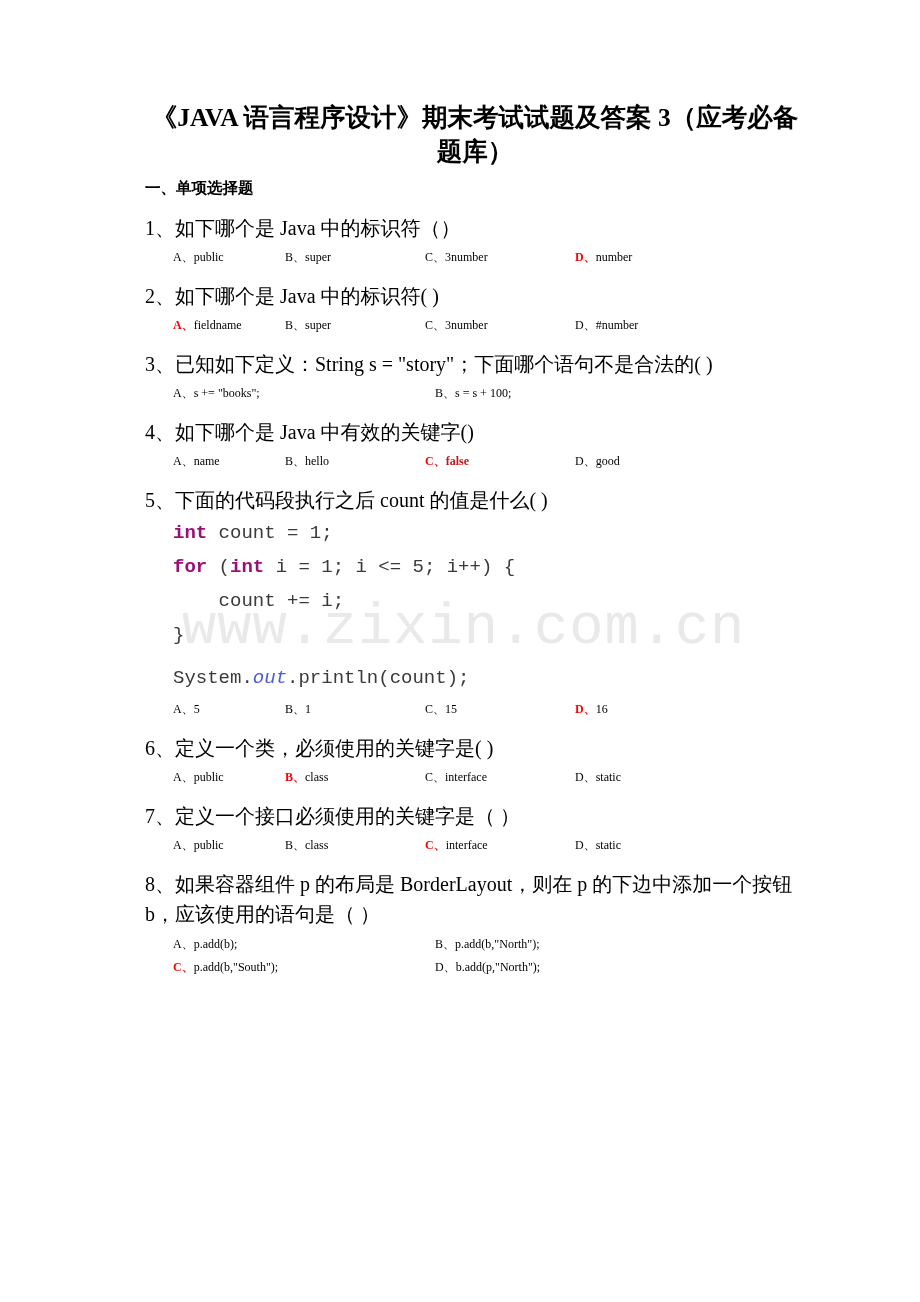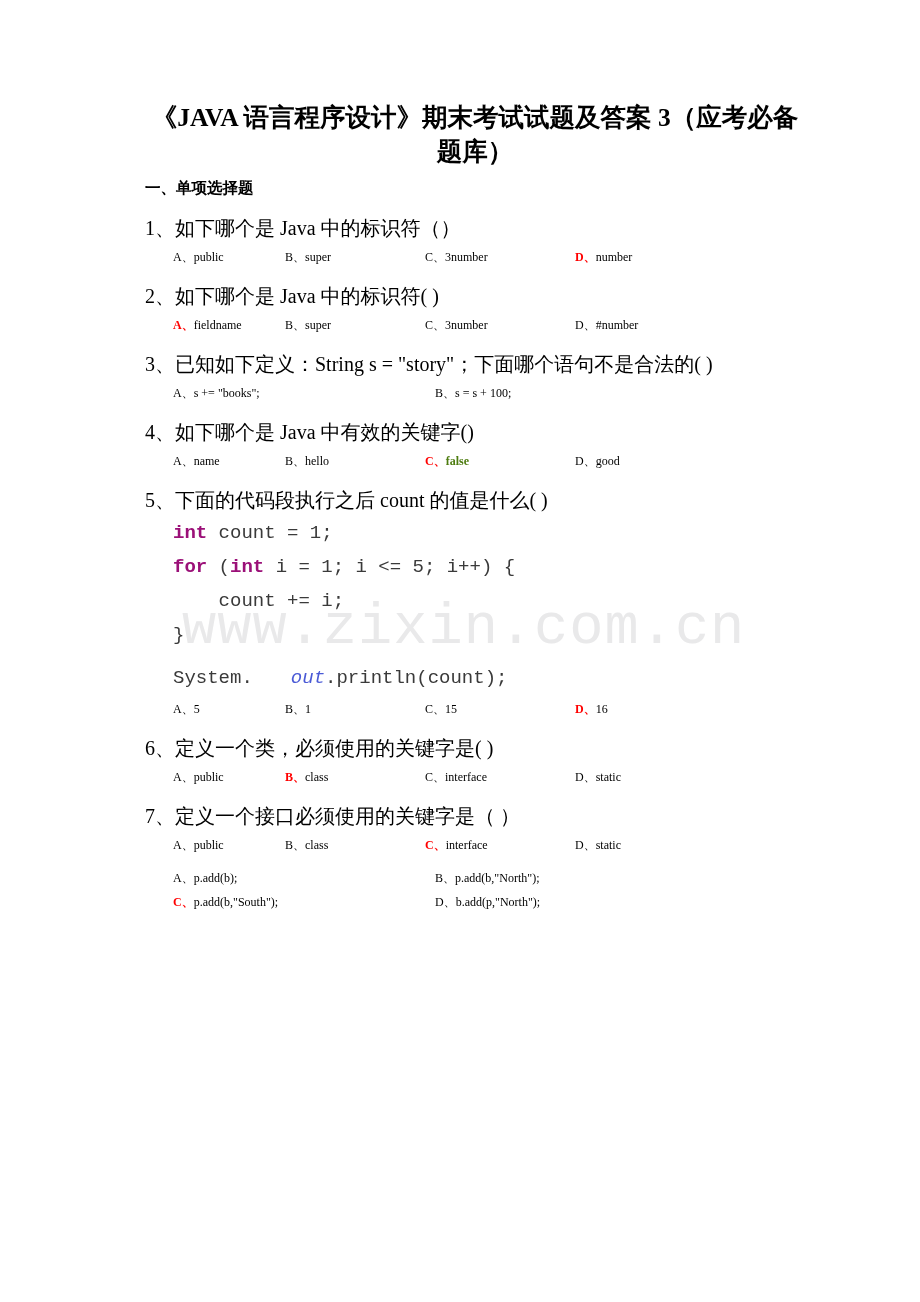--- a/index.html
+++ b/index.html
@@ -103,42 +103,41 @@
   }
   .opt .mark {
     font-weight: normal;
     color: #000000;
   }
   .opt.answer .mark {
     color: #ff0000;
     font-weight: bold;
   }
   .opt.answer.all-red .txt {
-    color: #4d7c0f;
+    color: #b91c1c;
     font-weight: bold;
   }
 
   
   .code-block {
     font-family: "Liberation Mono", "DejaVu Sans Mono", monospace;
     font-size: 19px;
     line-height: 1.78;
     color: #3a3a3a;
     padding-left: 28px;
     margin-top: 2px;
     white-space: pre;
   }
   .code-block .kw {
     color: #9b1078;
     font-weight: bold;
   }
   .code-block .fld {
     color: #4a5ad6;
     font-style: italic;
-    margin-left: 38px;
   }
   .code-block .blank-line {
     height: 9px;
   }
 </style>
 </head>
 <body>
 
 <div id="watermark">www.zixin.com.cn</div>
 
@@ -206,20 +205,21 @@
         <div class="question">
           <p class="q-stem">7、定义一个接口必须使用的关键字是（         ）</p>
           <div class="opt-row four-col">
             <div class="opt"><span class="mark">A、</span><span class="txt">public</span></div>
             <div class="opt"><span class="mark">B、</span><span class="txt">class</span></div>
             <div class="opt answer"><span class="mark">C、</span><span class="txt">interface</span></div>
             <div class="opt"><span class="mark">D、</span><span class="txt">static</span></div>
           </div>
         </div>
         <div class="question">
+          <p class="q-stem">8、如果容器组件 p 的布局是 BorderLayout，则在 p 的下边中添加一个按钮 b，应该使用的语句是（  ）</p>
           <div class="opt-row two-col">
             <div class="opt"><span class="mark">A、</span><span class="txt">p.add(b);</span></div>
             <div class="opt"><span class="mark">B、</span><span class="txt">p.add(b,"North");</span></div>
           </div>
           <div class="opt-row two-col">
             <div class="opt answer"><span class="mark">C、</span><span class="txt">p.add(b,"South");</span></div>
             <div class="opt"><span class="mark">D、</span><span class="txt">b.add(p,"North");</span></div>
           </div>
         </div>
       </div>

